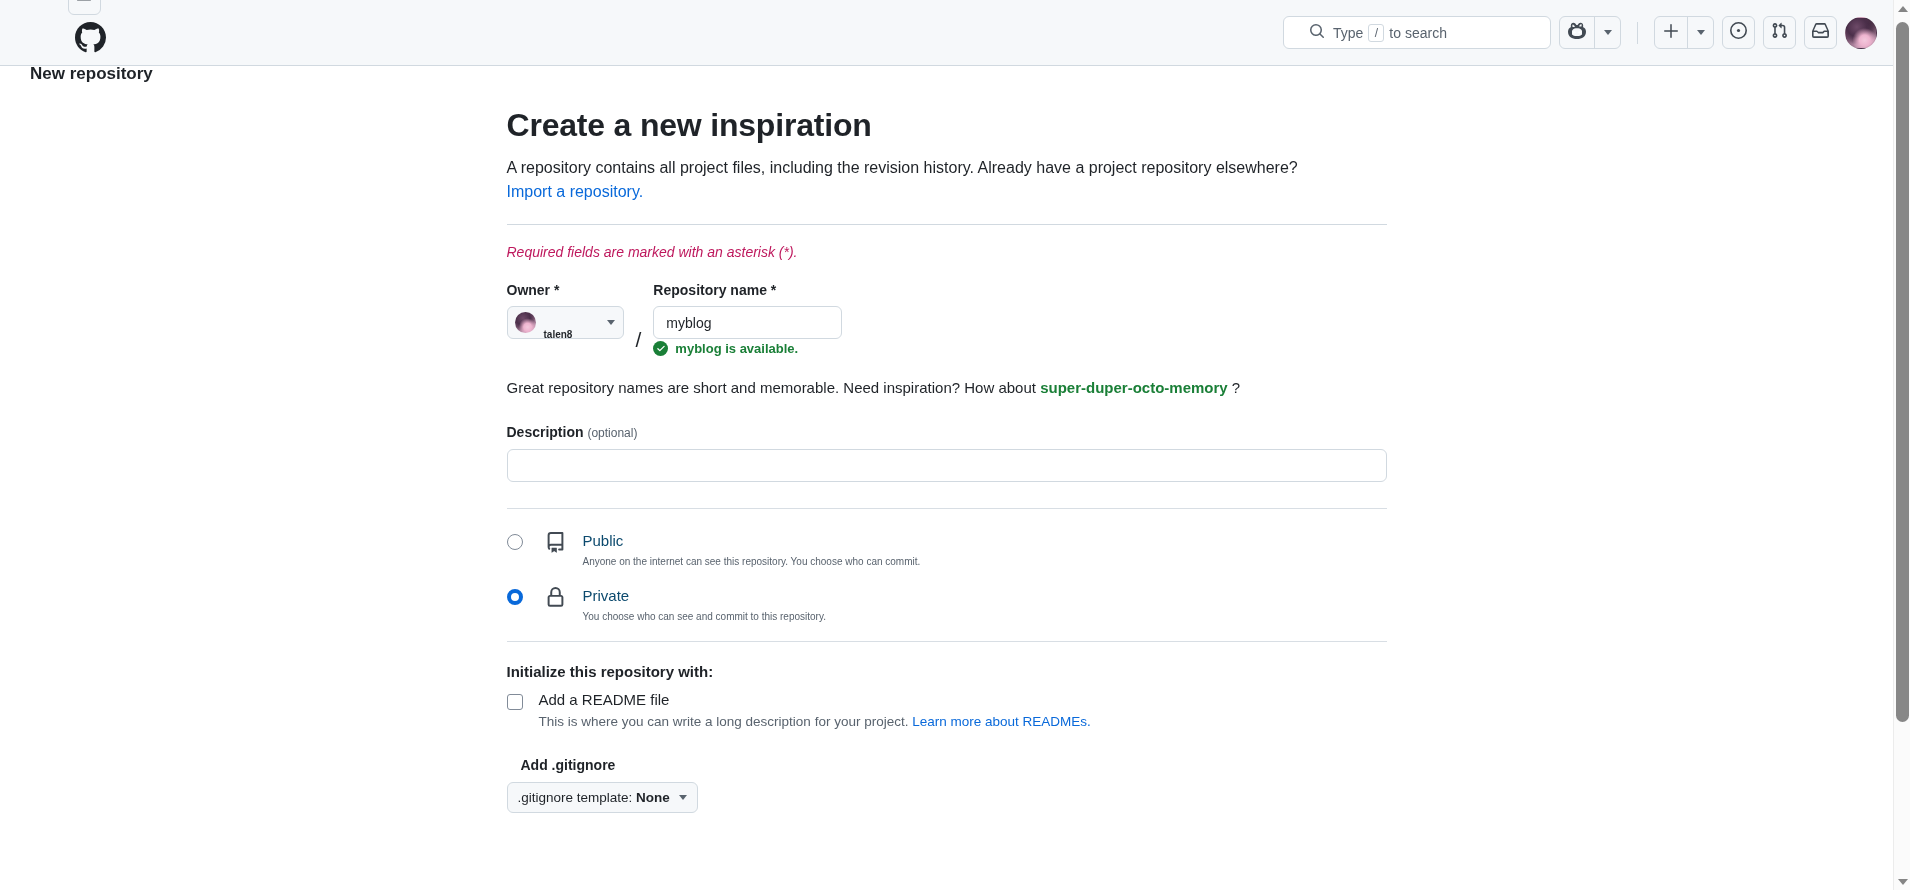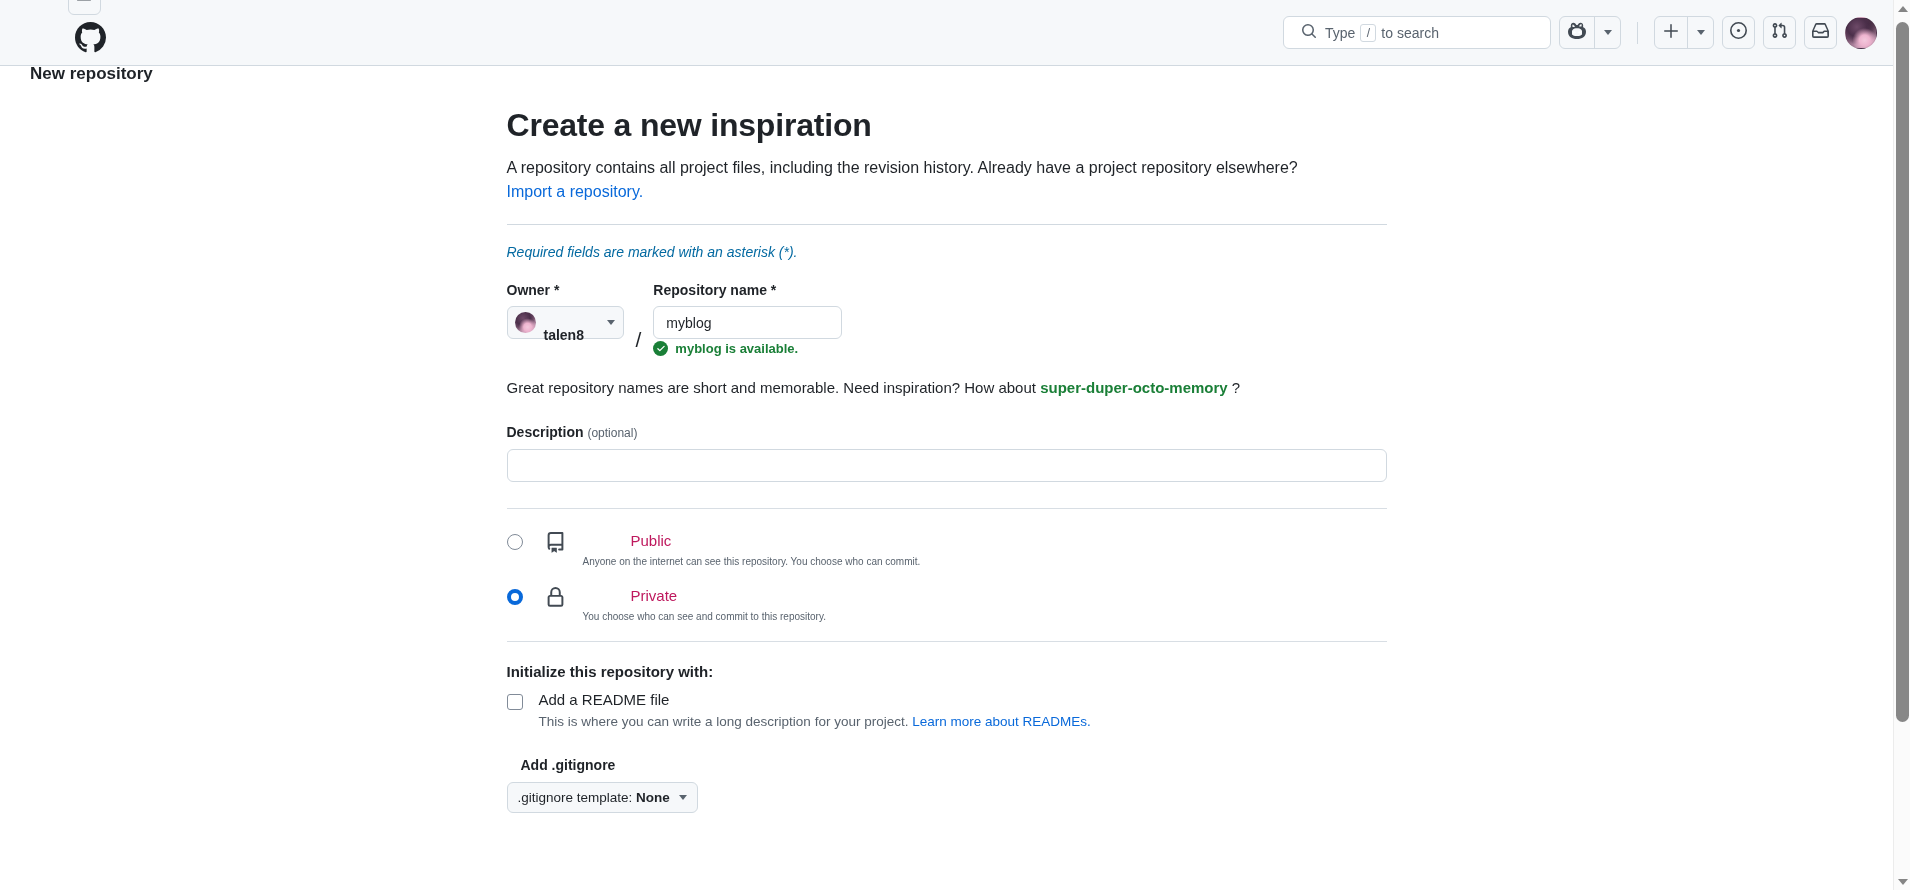--- a/index.html
+++ b/index.html
@@ -64,21 +64,21 @@
   }
   .hdr-right {
     margin-left: auto;
     display: flex; align-items: center; gap: 8px;
   }
   .search-box {
     width: 268px; height: 33px;
     border: 1px solid #d1d9e0; border-radius: 6px;
     background: #ffffff;
     display: flex; align-items: center;
-    padding: 0 17px; gap: 8px;
+    padding: 0 25px; gap: 8px;
     cursor: text;
   }
   .search-box .ph {
     font-size: 14px; color: #59636e;
     display: flex; align-items: center; gap: 5px;
     white-space: nowrap;
   }
   .slash-key {
     display: inline-flex; align-items: center; justify-content: center;
     min-width: 16px; height: 18px;
@@ -138,21 +138,21 @@
   .lede {
     font-size: 16px; line-height: 1.5; color: #1f2328;
     margin: 0;
   }
   a.link { color: #0969da; cursor: pointer; }
   .rule {
     height: 1px; background: #d1d9e0; border: 0;
     margin: 20px 0 0 0;
   }
   .required-note {
-    font-size: 14px; font-style: italic; color: #0369a1;
+    font-size: 14px; font-style: italic; color: #be185d;
     margin: 19px 0 0 0;
   }
 
   .field-row {
     display: flex; align-items: flex-start; gap: 0;
     margin-top: 22px;
   }
   .field-col { display: flex; flex-direction: column; }
   .field-label {
     font-size: 14px; font-weight: 600; color: #1f2328;
@@ -168,21 +168,21 @@
     width: 117px;
   }
   .mini-avatar {
     width: 21px; height: 21px; border-radius: 50%;
     background:
       radial-gradient(circle at 60% 72%, #f3c9dd 0%, #eeb4cf 20%, rgba(238,180,207,0) 45%),
       radial-gradient(circle at 38% 30%, #6e4a68 0%, #4b2f4a 36%, rgba(75,47,74,0) 64%),
       linear-gradient(150deg, #5c3b57 0%, #7a5570 45%, #e7b9d2 100%);
     flex: none;
   }
-  .owner-name { font-size: 14px; font-weight: 600; color: #1f2328; margin-top: 24px; }
+  .owner-name { font-size: 10px; font-weight: 600; color: #1f2328; margin-top: 24px; }
   .owner-caret { margin-left: auto; }
 
   .slash-sep {
     font-size: 21px; color: #1f2328; font-weight: 400;
     margin: 0 12px; align-self: flex-end; line-height: 33px;
     padding-bottom: 0;
   }
   .text-input {
     height: 33px; width: 189px;
     border: 1px solid #d1d9e0; border-radius: 6px;
@@ -228,21 +228,21 @@
   }
   .radio {
     width: 16px; height: 16px; border-radius: 50%;
     border: 1px solid #818b98; background: #fff;
     margin-top: 3px; cursor: pointer; position: relative; flex: none;
   }
   .radio.checked {
     border: 4.5px solid #0969da; background: #ffffff;
   }
   .vis-icon { margin-top: 1px; display: flex; justify-content: center; }
-  .vis-title { font-size: 15px; color: #be185d; line-height: 1.35; margin-left: 48px; }
+  .vis-title { font-size: 15px; color: #0c4a6e; line-height: 1.35; }
   .vis-desc { font-size: 10px; color: #59636e; margin-top: 4px; line-height: 1.4; }
 
   .rule3 { height: 1px; background: #d8dee4; border: 0; margin: 6px 0 0 0; }
 
   .section-head {
     font-size: 15px; font-weight: 600; color: #1f2328; margin-top: 21px;
   }
   .check-row {
     display: grid; grid-template-columns: 24px 1fr;
     column-gap: 8px; margin-top: 11px; align-items: start;

